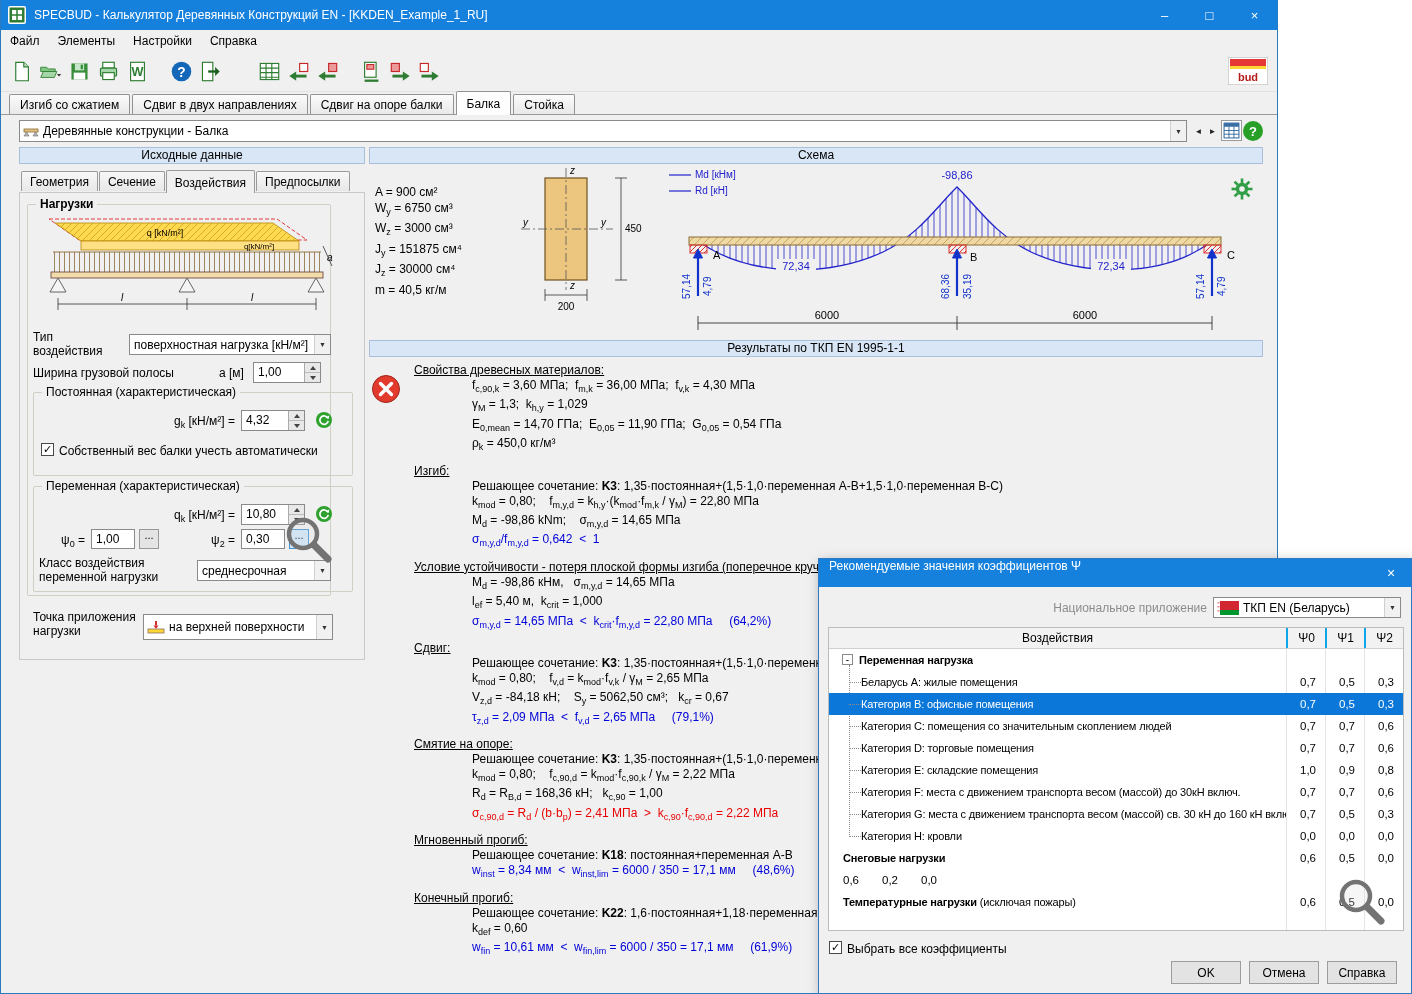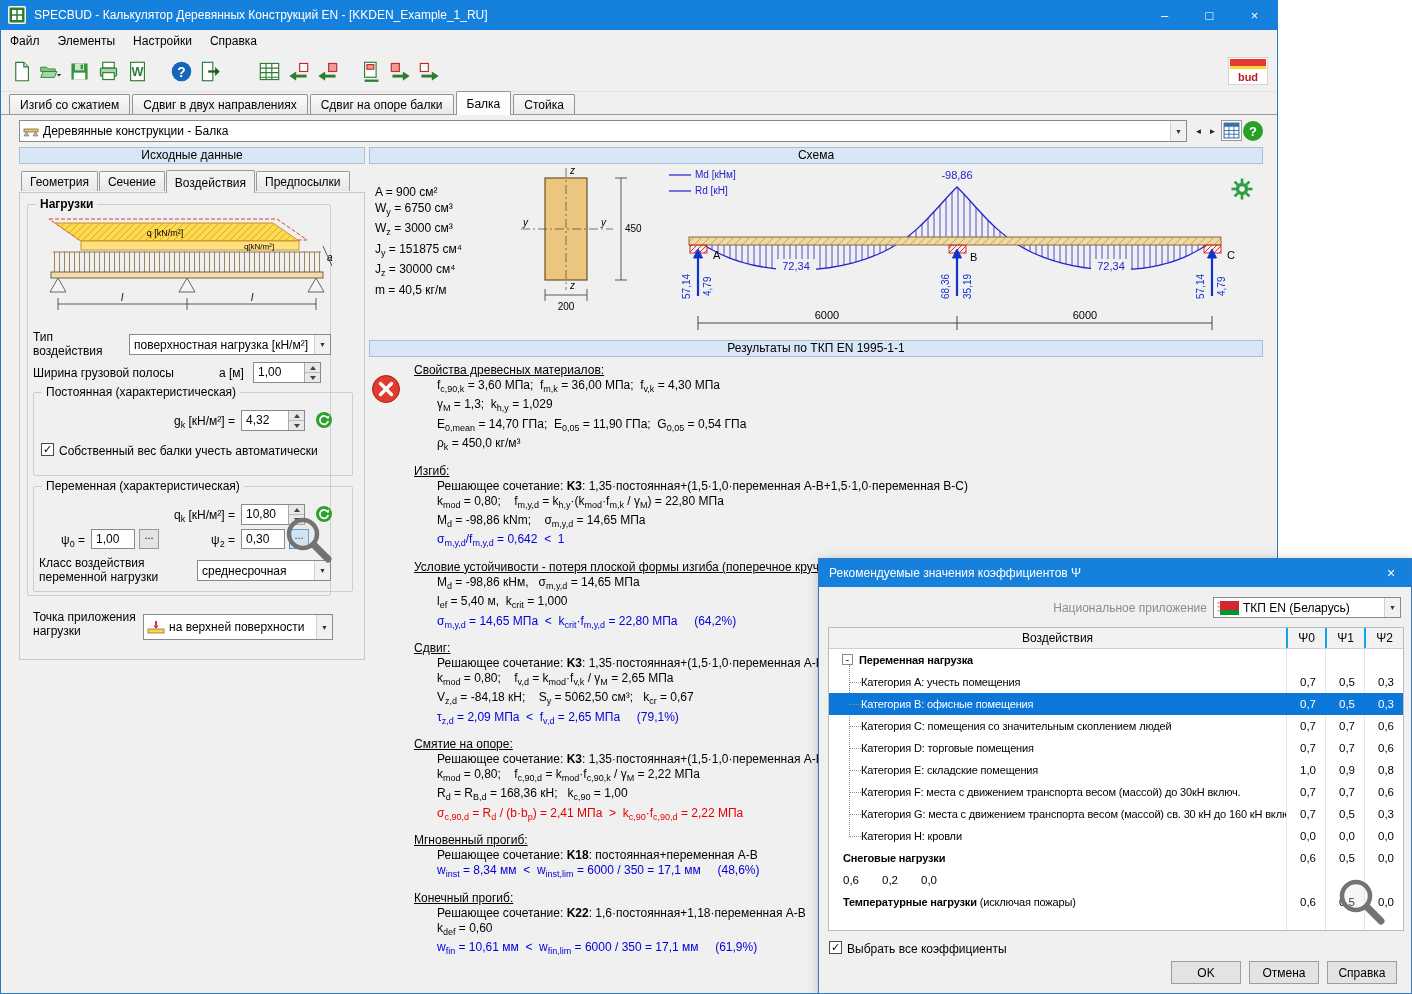--- a/index.html
+++ b/index.html
@@ -48,25 +48,25 @@
 .tri-u{width:0;height:0;border-left:3px solid transparent;border-right:3px solid transparent;border-bottom:4px solid #444}
 .tri-d{width:0;height:0;border-left:3px solid transparent;border-right:3px solid transparent;border-top:4px solid #444}
 .dots{position:absolute;width:20px;height:20px;background:#e4e4e4;border:1px solid #999;text-align:center;line-height:11px;font-size:11px}
 .dots.hl{background:#cfe6f8;border:1px solid #3f92d2}
 .gicon{position:absolute;width:18px;height:18px}
 .cbx{position:absolute;width:13px;height:13px;background:#fff;border:1px solid #4a4a4a;font-size:11px;line-height:11px;text-align:center}
 .prop{font-size:12px;line-height:16px;white-space:nowrap}
 sub{font-size:9px}
 .rsec{margin-bottom:8px}
 .rtitle{font-size:12px;line-height:15px;text-decoration:underline;white-space:nowrap}
-.rline{font-size:12px;line-height:15px;margin-left:23px;white-space:nowrap}
+.rline{font-size:12px;line-height:15px;margin-left:58px;white-space:nowrap}
 .c-blue{color:#0000d8}
 .c-red{color:#e80000}
 .dialog{position:absolute;left:818px;top:558px;width:594px;height:436px;background:#f0f0f0;border:1px solid #2f7ac1;box-shadow:3px 4px 12px rgba(0,0,0,.35);z-index:10}
-.dtitle{height:28px;background:#1581dd;color:#fff;display:flex;align-items:center;padding-left:10px;font-size:12px}
+.dtitle{height:28px;background:#1581dd;color:#fff;display:flex;align-items:flex-start;padding-left:10px;font-size:12px}
 .dclose{margin-left:auto;width:40px;height:100%;display:flex;align-items:center;justify-content:center;font-size:14px}
 .dbody{position:relative;width:100%;height:406px}
 .nalabel{position:absolute;left:100px;top:14px;width:288px;text-align:right;color:#8c8c8c;font-size:12px}
 .flag{width:22px;height:14px;margin-left:3px;flex:0 0 auto}
 .dtable{position:absolute;left:9px;top:40px;width:576px;height:304px;background:#fff;border:1px solid #bcbcbc}
 .dthead{display:flex;height:21px;background:#f2f2f2;border-bottom:1px solid #cfcfcf}
 .dth{display:flex;align-items:center;justify-content:center;font-size:12px}
 .dth.main{flex:1}
 .dth.psi{width:39px;border-left:2px solid #0ea5e9}
 .colline{position:absolute;top:21px;bottom:0;width:0;border-left:1px solid #e4e4e4}
@@ -587,21 +587,21 @@
             <div class="dlabel">
               <span class="expander">-</span>
               <span class="dlabtext"><b>Переменная нагрузка</b></span>
             </div>
             <div class="dval"></div>
             <div class="dval"></div>
             <div class="dval"></div>
           </div>
           <div class="drow child">
             <div class="dlabel">
-              <span class="dlabtext">Категория A: учесть помещения</span>
+              <span class="dlabtext">Беларусь A: жилые помещения</span>
             </div>
             <div class="dval">0,7</div>
             <div class="dval">0,5</div>
             <div class="dval">0,3</div>
           </div>
           <div class="drow child sel">
             <div class="dlabel">
               <span class="dlabtext">Категория B: офисные помещения</span>
             </div>
             <div class="dval">0,7</div>

